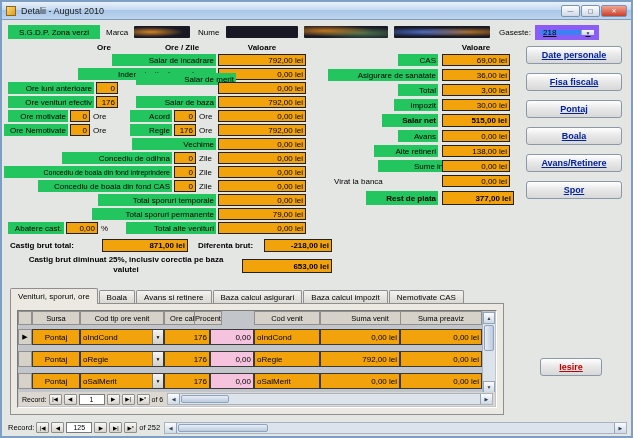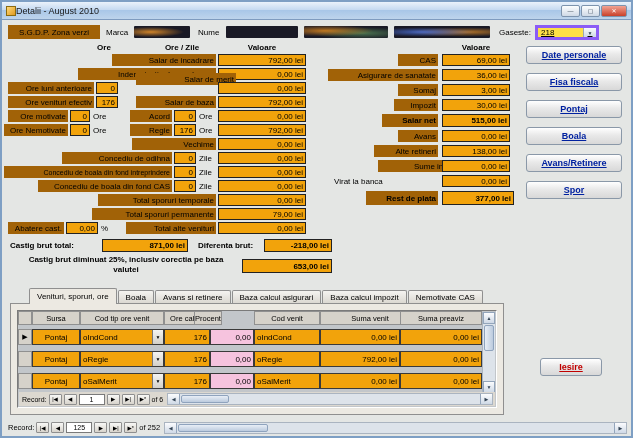--- a/index.html
+++ b/index.html
@@ -3,50 +3,50 @@
 <meta charset="utf-8">
 <style>
   * { margin:0; padding:0; box-sizing:border-box; }
   html,body { width:633px; height:438px; }
   body { font-family:"Liberation Sans", sans-serif; background:#8aa8c8; }
   .window { position:relative; width:633px; height:438px; background:#E4E6E4; border:2px solid #7E9FC4; overflow:hidden; color:#000; }
   .titlebar { position:absolute; left:0; top:0; right:0; height:18px;
     background:linear-gradient(180deg,#EAF2FB 0%,#C6DAF1 45%,#A9C7E8 50%,#BED4EC 100%);
     border-bottom:1px solid #7E9BBF; display:flex; align-items:center; padding:0 4px; }
   .wicon { width:10px; height:10px; background:linear-gradient(135deg,#ffd97a,#e09a20); border:1px solid #8a6a10; }
-  .wtitle { font-size:9px; color:#1a1a1a; }
+  .wtitle { font-size:9px; margin-left:5px; color:#1a1a1a; }
   .wbtns { margin-left:auto; display:flex; gap:1px; }
   .wbtn { width:19px; height:12px; font-size:6px; display:flex; align-items:center; justify-content:center;
     background:linear-gradient(#fdfefe,#cfd9e6); border:1px solid #7d93ad; border-radius:2px; color:#2a3a4a; cursor:pointer; }
   .wbtn.close { background:linear-gradient(#f2a394,#c9402a); color:#fff; width:26px; }
-  .al { position:absolute; background:#a16207; font-size:8px; height:12px; display:flex; align-items:center;
+  .al { position:absolute; background:#22c55e; font-size:8px; height:12px; display:flex; align-items:center;
     justify-content:flex-end; padding:0 2px; white-space:nowrap; overflow:hidden; }
   .al.c { justify-content:center; }
   .av { position:absolute; background:#F2A30B; border:1px solid #222; font-size:8px; height:12px; display:flex;
     align-items:center; justify-content:flex-end; padding:0 2px; white-space:nowrap; overflow:hidden; }
   .pl { position:absolute; font-size:8px; white-space:nowrap; }
   .b { font-weight:bold; }
   .fs7 { font-size:7px; }
   .wrap { white-space:normal; text-align:center; line-height:10px; }
   .hdr { position:absolute; font-size:8px; font-weight:bold; text-align:center; }
   .redact { position:absolute; height:12px; background:#191925; border-radius:1px; }
   .redact.r1 { background:radial-gradient(ellipse at 30% 50%, rgba(240,150,40,.85), rgba(240,150,40,0) 60%), #191925; }
   .redact.r3 { background:radial-gradient(ellipse at 25% 40%, rgba(230,140,30,.8), rgba(230,140,30,0) 55%),
                radial-gradient(ellipse at 70% 60%, rgba(120,200,120,.5), rgba(120,200,120,0) 60%), #191925; }
   .redact.r4 { background:radial-gradient(ellipse at 30% 50%, rgba(80,120,230,.8), rgba(80,120,230,0) 55%),
                radial-gradient(ellipse at 75% 50%, rgba(240,150,40,.7), rgba(240,150,40,0) 55%), #191925; }
-  .combo { position:absolute; background:#fde047; border:3px solid #8b5cf6; display:flex; align-items:center; font-size:8px;text-decoration:underline; }
+  .combo { position:absolute; background:#3b82f6; border:5px solid #8b5cf6; display:flex; align-items:center; font-size:8px;text-decoration:underline; }
   .combo .cval { flex:1; padding-left:3px; }
   .combo .dd { width:13px; align-self:stretch; background:linear-gradient(#f8fafc,#cdd8e4); border-left:1px solid #9aa8b8;
     font-size:5px; display:flex; align-items:center; justify-content:center; color:#345; }
   .sbtn { position:absolute; width:96px; height:18px; display:flex; align-items:center; justify-content:center;
     font-size:9px; font-weight:bold; color:#0021A0; text-decoration:underline;
     background:linear-gradient(#ffffff,#e9e9e9 45%,#d8d8d8); border:1px solid #8a98a8; border-radius:3px; cursor:pointer; }
   .iesire { color:#C00000; }
-  .tabs { position:absolute; left:8px; top:286px; height:16px; display:flex; align-items:flex-end;margin-left:19px; }
+  .tabs { position:absolute; left:8px; top:286px; height:16px; display:flex; align-items:flex-end; }
   .tab { font-size:8px; padding:0 7px; background:linear-gradient(#f4f3f0,#d9d6cf); border:1px solid #8f8f8f;
     border-bottom:none; border-radius:2px 2px 0 0; margin-right:1px; height:14px; display:flex; align-items:center; cursor:pointer; white-space:nowrap; }
   .tab.active { background:#ECE9E2; height:16px; position:relative; z-index:2; }
   .tabpage { position:absolute; left:8px; top:301px; width:494px; height:112px; background:#ECE9E2; border:1px solid #8f8f8f; }
   .subform { position:absolute; left:6px; top:6px; width:480px; height:98px; background:#C2C6CA;
     border:1px solid; border-color:#7a7a7a #ffffff #ffffff #7a7a7a; }
   .th { position:absolute; top:0; height:14px; background:#D6D2CA; border:1px solid #909090; font-size:7.5px;
     display:flex; align-items:center; justify-content:center; white-space:nowrap; overflow:hidden; }
   .cell { position:absolute; height:16px; background:#F2A30B; border:1px solid #3a3a3a; font-size:8px;
     display:flex; align-items:center; padding:0 2px; white-space:nowrap; overflow:hidden; }
@@ -180,21 +180,21 @@
 
   <div class="pl b wrap" style="left:14px;top:253px;width:220px">Castig brut diminuat 25%, inclusiv corectia pe baza valutei</div>
   <div class="av b" style="left:240px;top:257px;width:90px;height:14px">653,00 lei</div>
 
   <div class="al" style="left:396px;top:52px;width:40px">CAS</div>
   <div class="av" style="left:440px;top:52px;width:68px">69,00 lei</div>
 
   <div class="al" style="left:326px;top:67px;width:110px">Asigurare de sanatate</div>
   <div class="av" style="left:440px;top:67px;width:68px">36,00 lei</div>
 
-  <div class="al" style="left:396px;top:82px;width:40px">Somaj</div>
+  <div class="al" style="left:396px;top:82px;width:40px">Total</div>
   <div class="av" style="left:440px;top:82px;width:68px">3,00 lei</div>
 
   <div class="al" style="left:392px;top:97px;width:44px">Impozit</div>
   <div class="av" style="left:440px;top:97px;width:68px">30,00 lei</div>
 
   <div class="al b" style="left:380px;top:112px;width:56px;height:13px">Salar net</div>
   <div class="av b" style="left:440px;top:112px;width:68px;height:13px">515,00 lei</div>
 
   <div class="al" style="left:396px;top:128px;width:40px">Avans</div>
   <div class="av" style="left:440px;top:128px;width:68px">0,00 lei</div>

